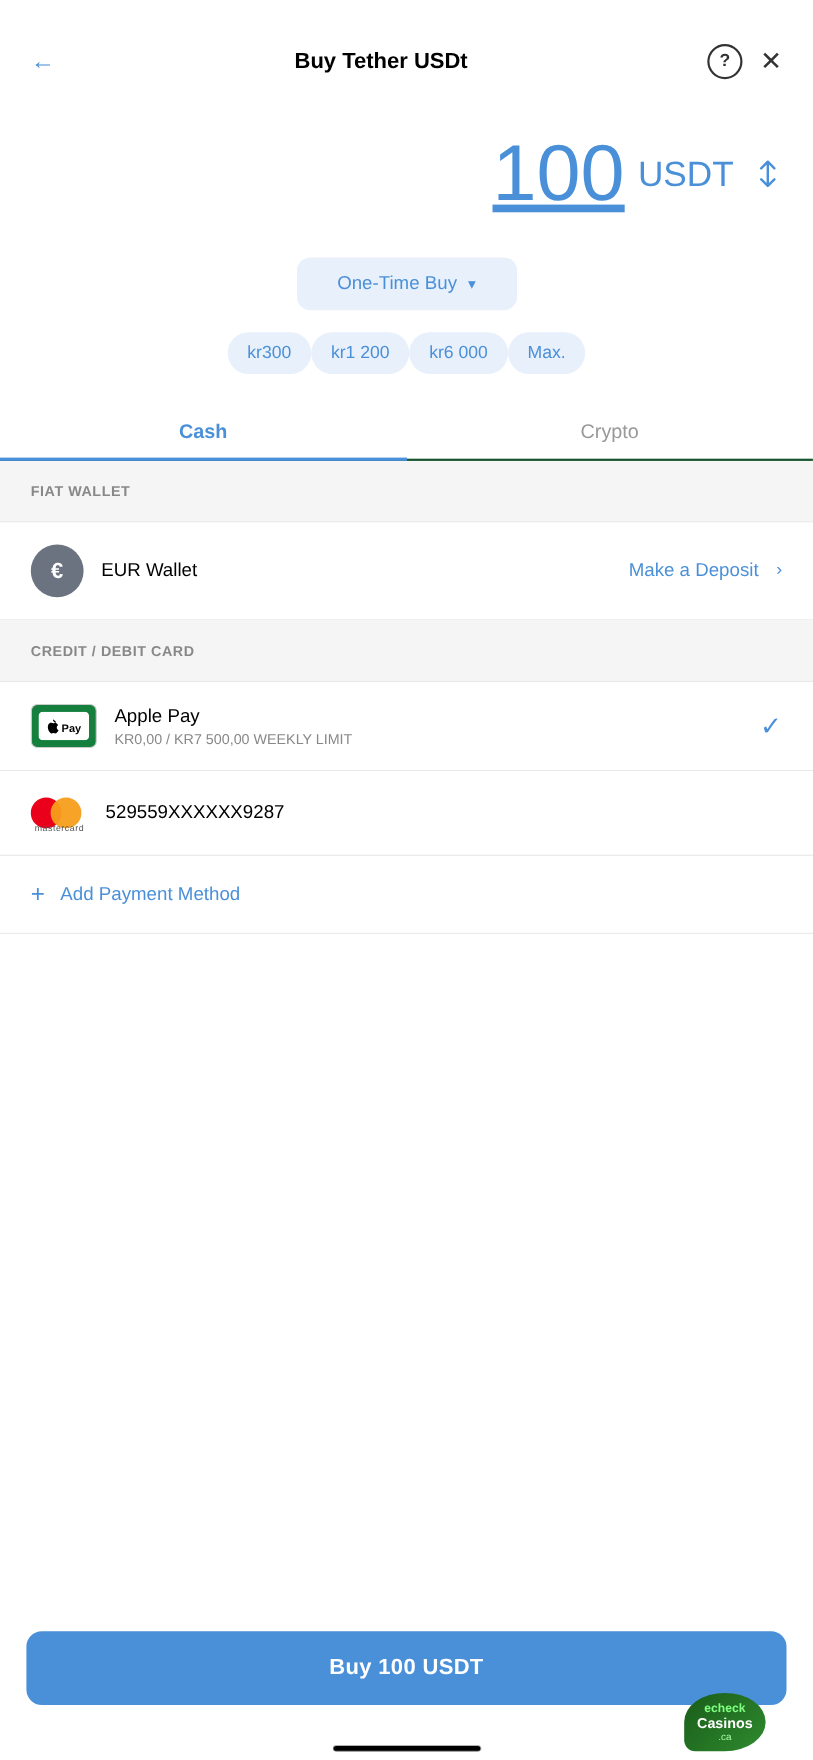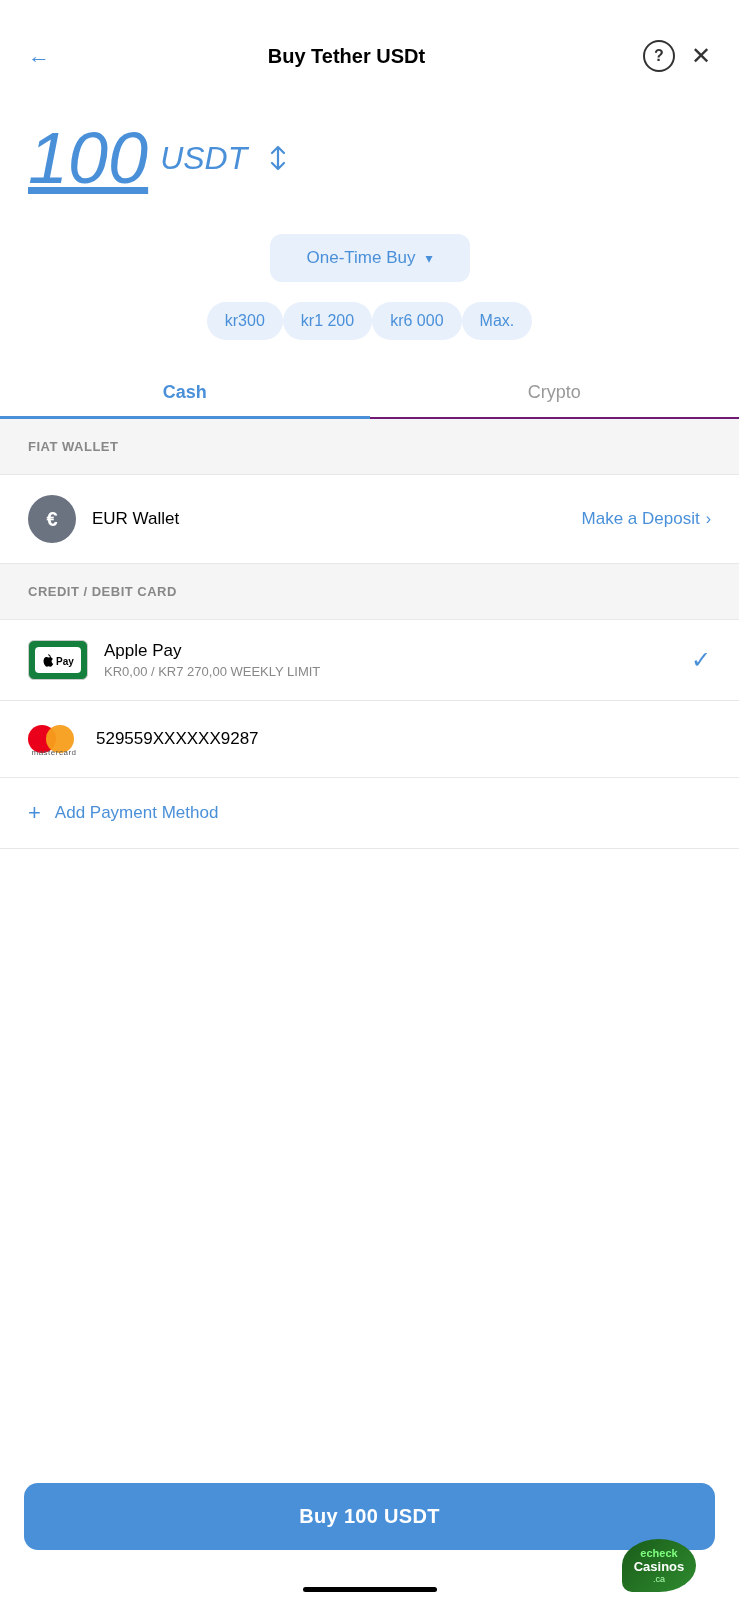--- a/index.html
+++ b/index.html
@@ -60,23 +60,22 @@
     }
 
     
     .amount-section {
       text-align: center;
       padding: 30px 28px 20px;
     }
     .amount-row {
       display: flex;
       align-items: center;
-      justify-content: flex-start;
+      justify-content: flex-end;
       gap: 12px;
-      font-style: italic;
     }
     .amount-value {
       font-size: 72px;
       font-weight: 300;
       color: #4a90d9;
       text-decoration: underline;
       text-decoration-color: #4a90d9;
       line-height: 1;
     }
     .amount-currency {
@@ -137,21 +136,21 @@
       padding: 10px 18px;
       font-size: 16px;
       color: #4a90d9;
       cursor: pointer;
       font-weight: 500;
     }
 
     
     .tabs {
       display: flex;
-      border-bottom: 2px solid #701a75;
+      border-bottom: 2px solid #14532d;
       position: relative;
     }
     .tab {
       flex: 1;
       text-align: center;
       padding: 14px 0;
       font-size: 18px;
       cursor: pointer;
       background: none;
       border: none;
@@ -212,21 +211,21 @@
     }
     .item-label {
       font-size: 17px;
       color: #000;
       font-weight: 400;
     }
     .item-action {
       margin-left: auto;
       display: flex;
       align-items: center;
-      gap: 6px;
+      gap: 16px;
       color: #4a90d9;
       font-size: 17px;
       font-weight: 500;
       padding-left: 24px;
     }
     .chevron-right {
       font-size: 16px;
     }
 
     
@@ -474,21 +473,21 @@
         <rect width="46" height="26" rx="4" fill="white"></rect>
 
         <path d="M15 8.5 C14.5 7.8 14 7.1 13.2 7 C13.1 7.8 13.5 8.5 14 9.1 C14.5 9.7 15.1 10 15.8 9.9 C15.9 9.1 15.5 8.5 15 8.5Z" fill="#000"></path>
         <path d="M15.8 10C14.9 10 14.1 10.6 13.6 10.6C13.1 10.6 12.4 10 11.6 10.1C10.5 10.1 9.5 10.7 9 11.7C7.9 13.8 8.8 17 9.9 18.3C10.4 19 11 19.8 11.8 19.8C12.5 19.7 12.8 19.3 13.6 19.3C14.4 19.3 14.7 19.8 15.5 19.7C16.3 19.7 16.9 19 17.4 18.3C18 17.5 18.2 16.8 18.2 16.7C18.1 16.7 16.6 16.1 16.6 14.4C16.6 12.9 17.8 12.2 17.9 12.1C17.1 11 16 10 15.8 10Z" fill="#000"></path>
 
         <text x="21" y="18" font-family="-apple-system, sans-serif" font-size="10" font-weight="600" fill="#000">Pay</text>
       </svg>
     </div>
     <div class="item-text-block">
       <span class="item-label">Apple Pay</span>
-      <span class="item-sublabel">KR0,00 / KR7 270,00 WEEKLY LIMIT</span>
+      <span class="item-sublabel">KR0,00 / KR7 500,00 WEEKLY LIMIT</span>
     </div>
     <div class="checkmark">✓</div>
   </div>
 
   <div class="list-item">
     <div class="mastercard-icon">
       <div class="mc-circles">
         <div class="mc-red"></div>
         <div class="mc-orange"></div>
         <div class="mc-text">mastercard</div>

